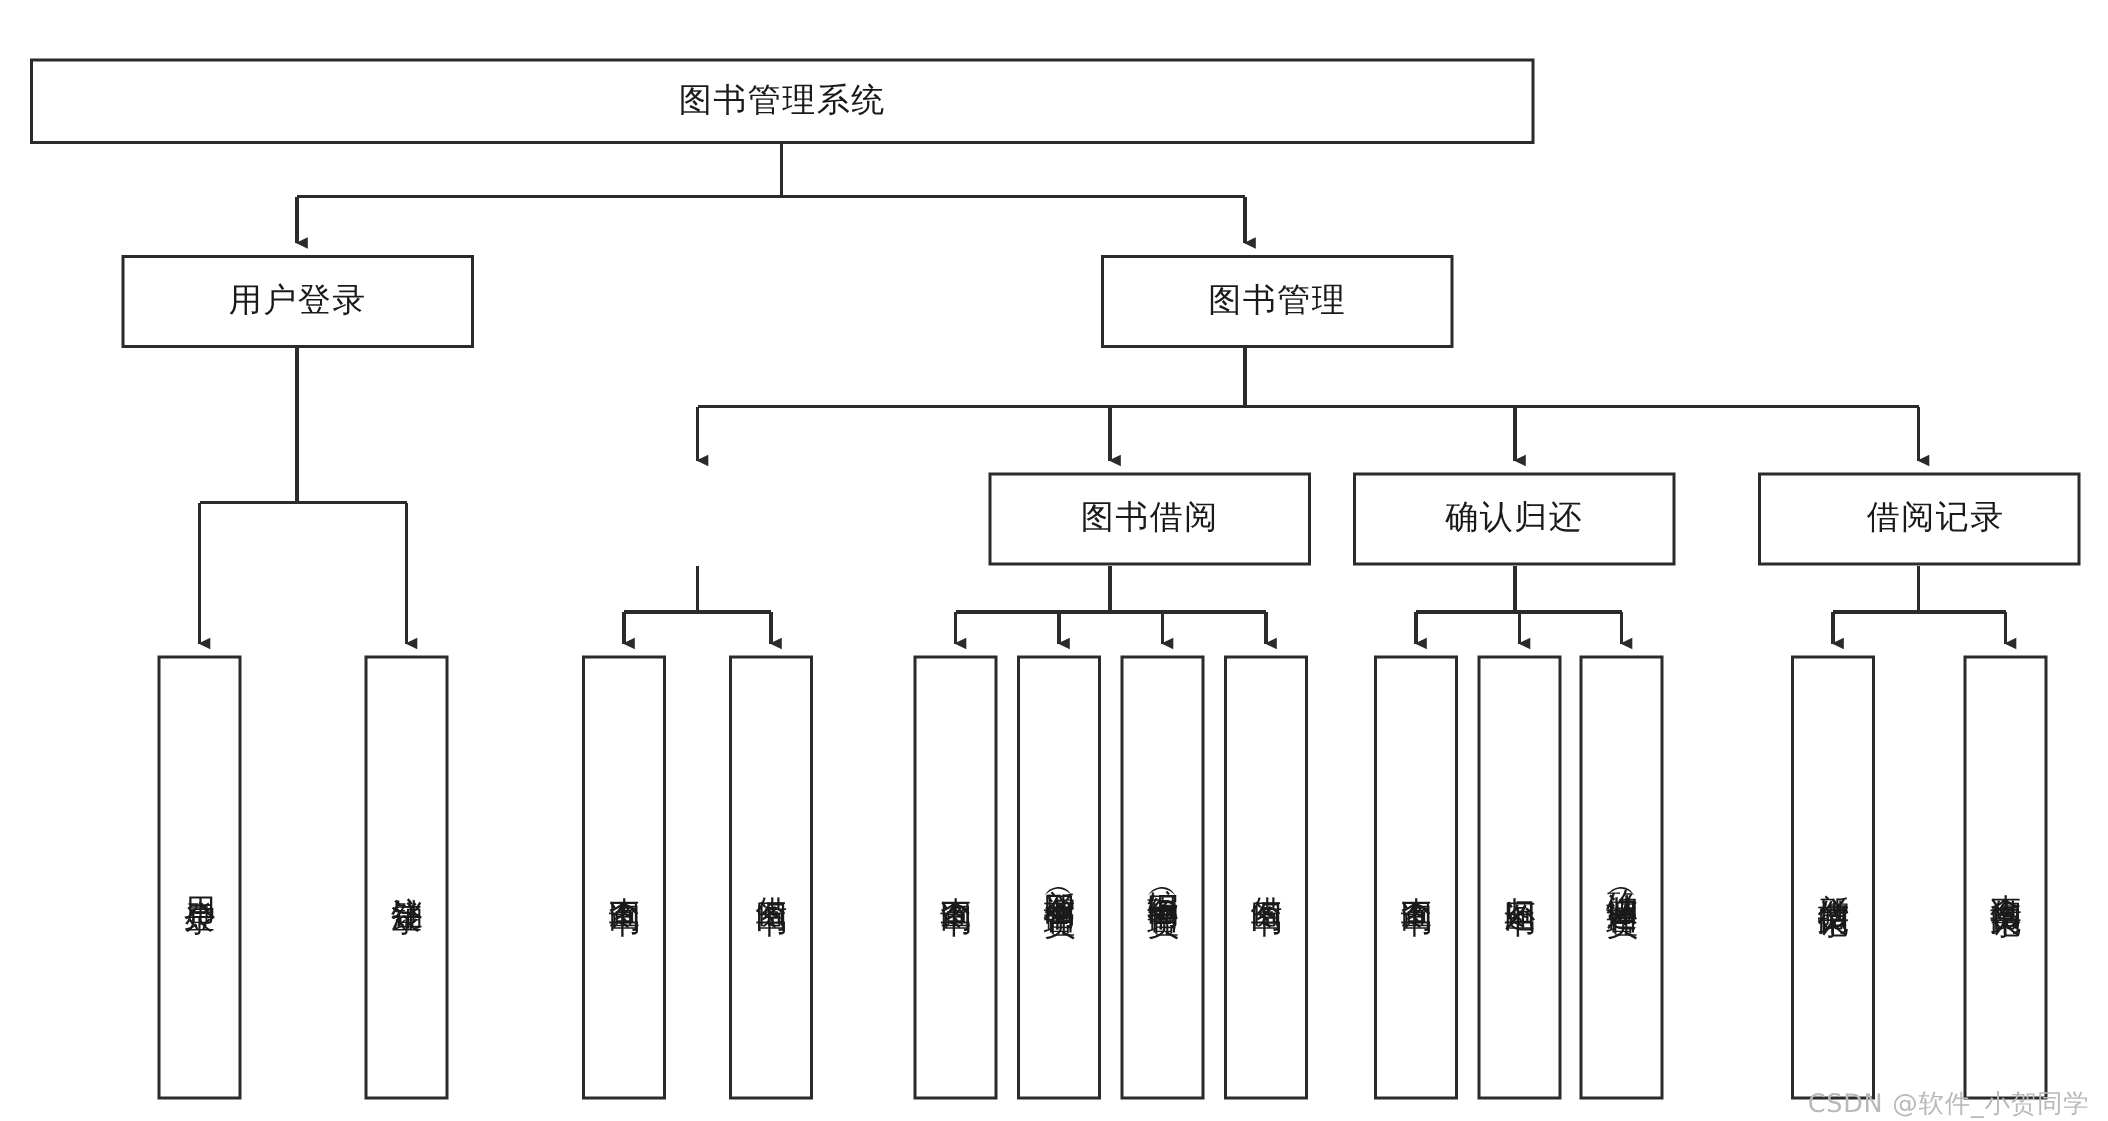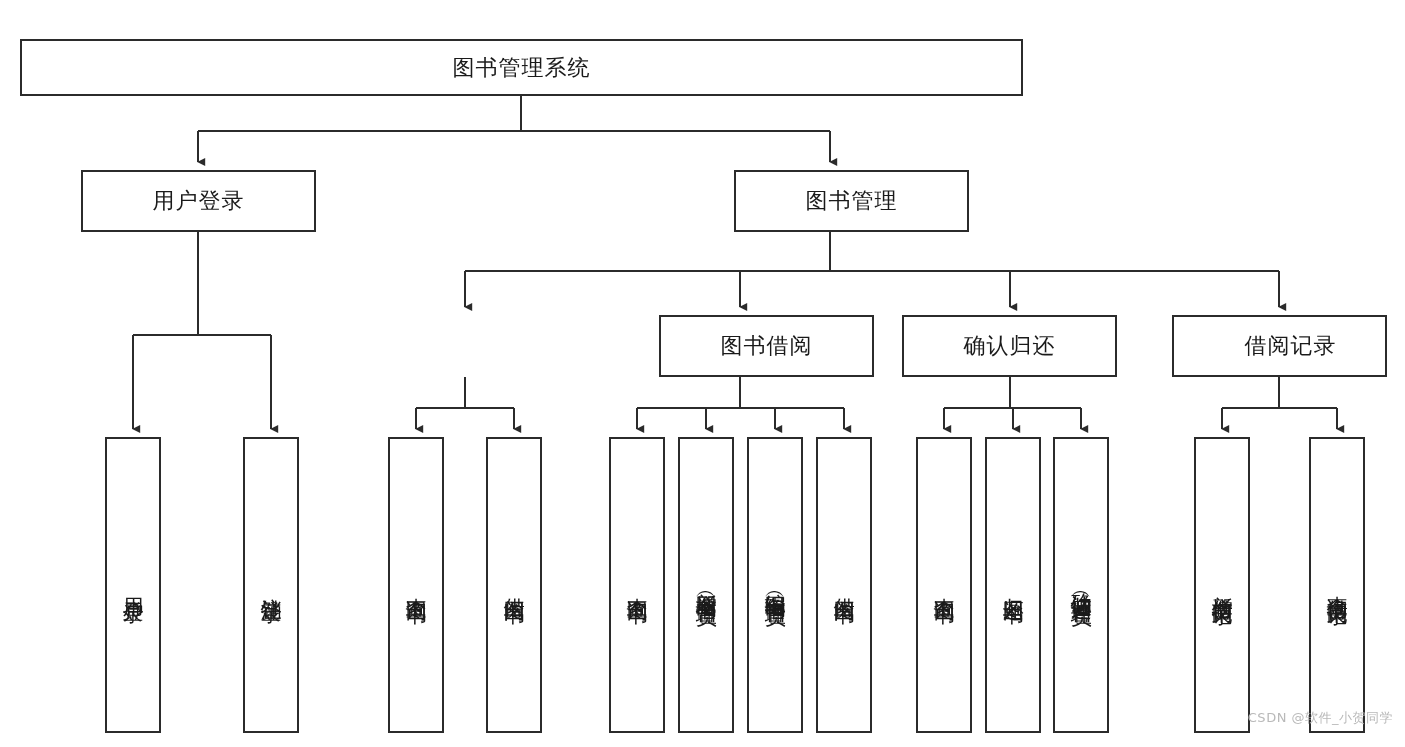--- a/index.html
+++ b/index.html
@@ -38,22 +38,22 @@
   }
   .node.vert .vtext{
     writing-mode:vertical-rl;
     text-orientation:upright;
     display:block;
     text-align:center;
   }
   #watermark{
     position:absolute;
     right:12px;
-    bottom:20px;
-    font-size:13px;
+    bottom:0;
+    font-size:17px;
     color:#b9b9b9;
     letter-spacing:0.5px;
     white-space:nowrap;
     pointer-events:none;
   }
 </style>
 </head>
 <body>
 
 <div id="diagram-root">

